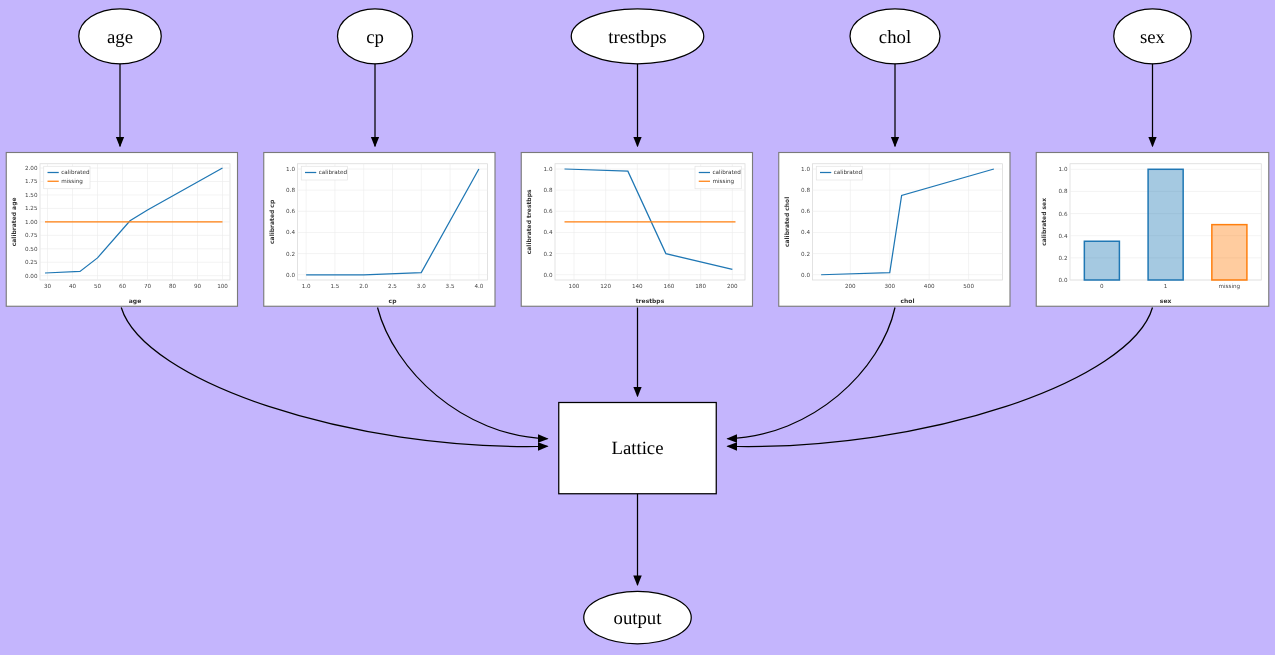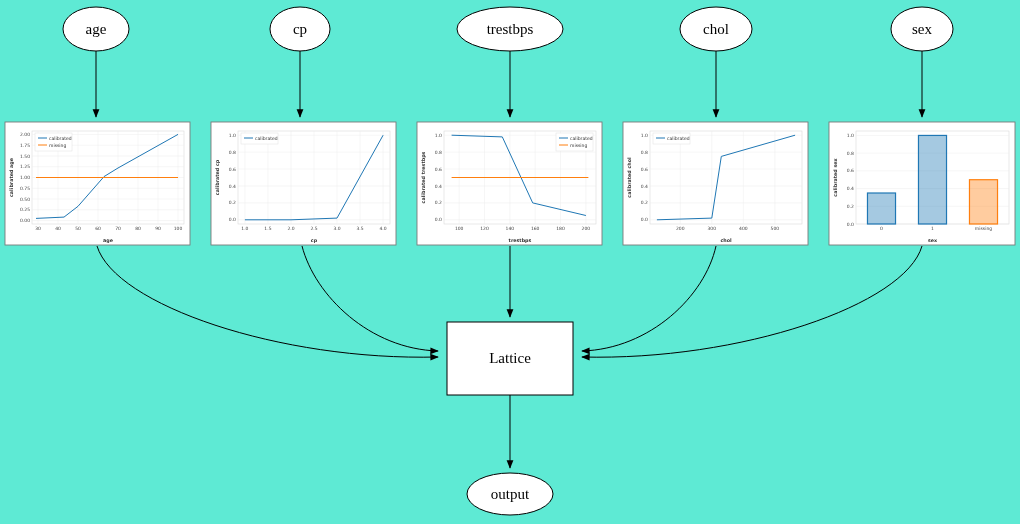--- a/index.html
+++ b/index.html
@@ -1,16 +1,16 @@
 <!DOCTYPE html>
 <html><head>
 <meta charset="utf-8">
 <style>
   html,body{margin:0;padding:0;background:#ffffff;}
-  .stage{position:relative;width:1020px;height:524px;background:#5eead4;overflow:hidden;text-align:right;}
+  .stage{position:relative;width:1020px;height:524px;background:#c4b5fd;overflow:hidden;text-align:right;}
   svg{display:block;}
   .node-label{font-family:"Liberation Serif", serif;font-size:15px;fill:#000;text-anchor:middle;}
   .edge{fill:none;stroke:#000;stroke-width:1;}
   .shape{fill:#ffffff;stroke:#000;stroke-width:1;}
   .fig{fill:#ffffff;stroke:#7a7a7a;stroke-width:0.9;}
   text{font-family:"DejaVu Sans", sans-serif;}
 </style>
 </head>
 <body>
 

